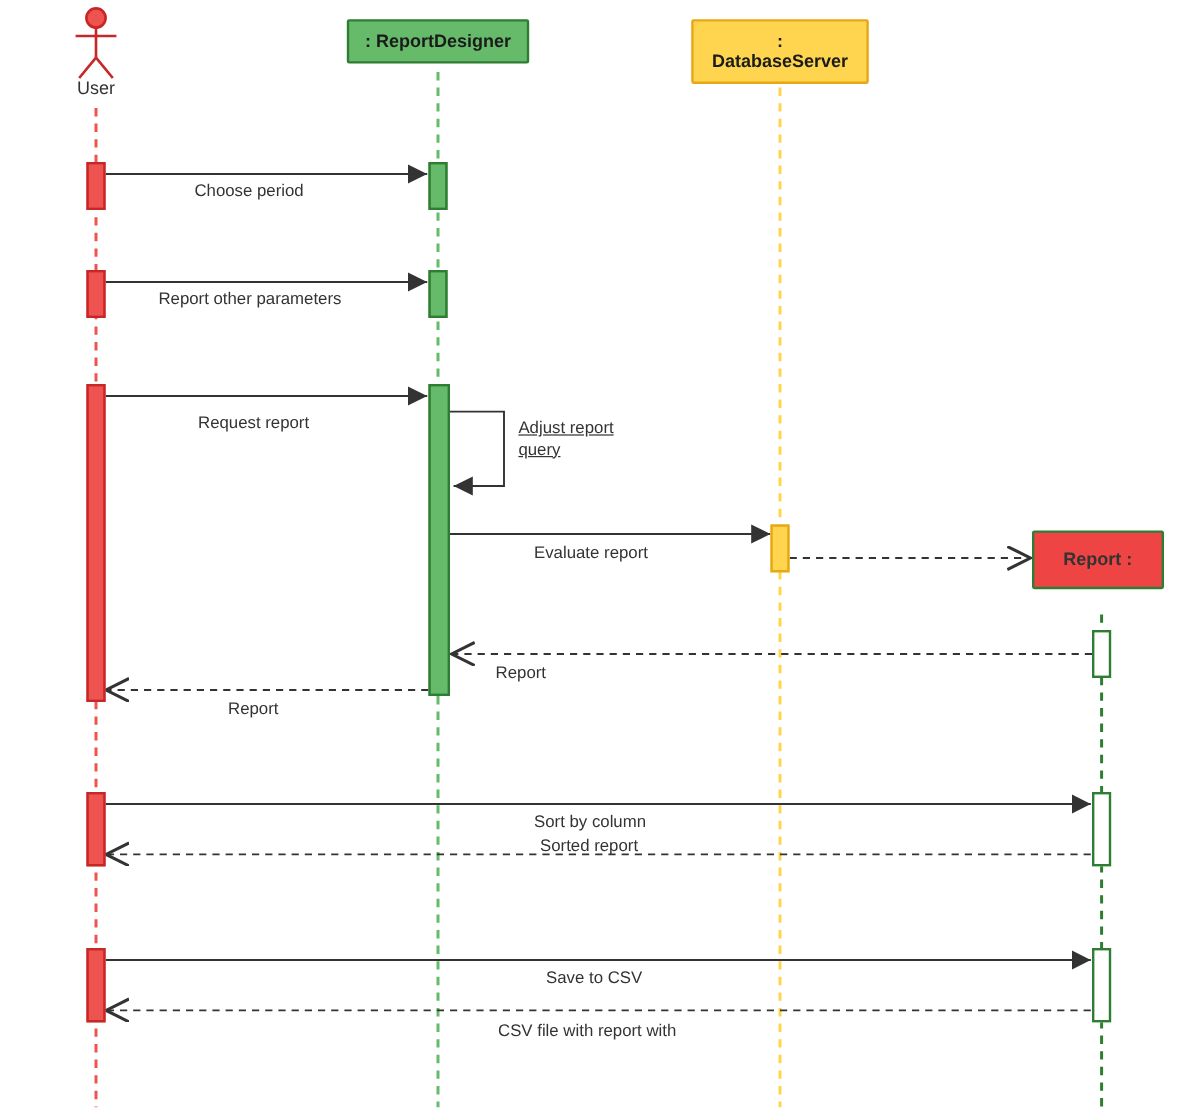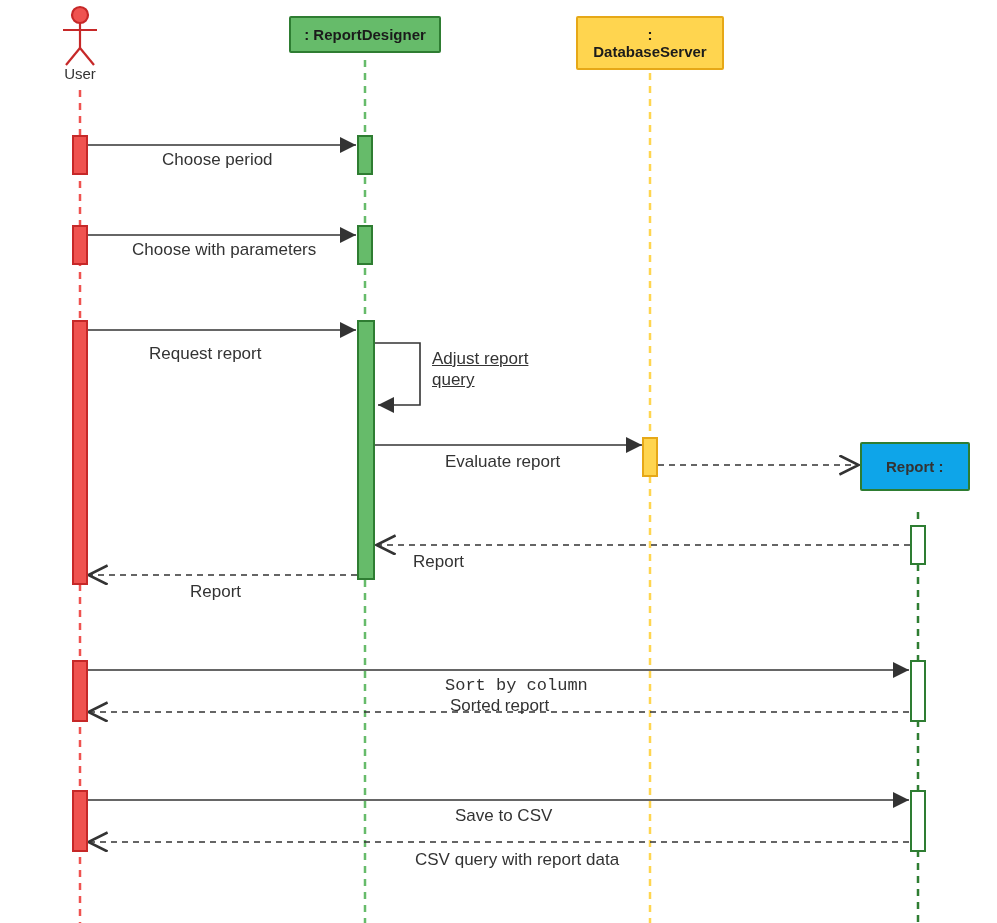--- a/index.html
+++ b/index.html
@@ -26,38 +26,38 @@
     font-size: 15px;
     box-sizing: border-box;
     text-align: center;
     border-radius: 2px;
   }
   .rd-box { background: #66bb6a; border-color: #2e7d32; color: #1b1b1b; }
   .db-box { background: #ffd54f; border-color: #e6a817; color: #1b1b1b; }
   .report-box {
     position: absolute;
     border: 2px solid #2e7d32;
-    background: #0ea5e9;
+    background: #ef4444;
     font-weight: 600;
     font-size: 15px;
     box-sizing: border-box;
     padding: 14px 24px;
     border-radius: 2px;
   }
 
   .actor-label {
     position: absolute;
     font-size: 15px;
     text-align: center;
     transform: translateX(-50%);
   }
 
   .msg-label {
     position: absolute;
-    font-size: 17px;
+    font-size: 14px;
     white-space: nowrap;
   }
   .msg-multi { white-space: normal; width: 110px; line-height: 1.25; }
 
   .activation {
     position: absolute;
     box-sizing: border-box;
     border: 2px solid;
   }
   .act-red   { background: #ef5350; border-color: #c62828; }
@@ -136,29 +136,29 @@
   <div class="activation act-green" style="left:357px; top:225px; width:16px; height:40px;"></div>
   <div class="activation act-green" style="left:357px; top:320px; width:18px; height:260px;"></div>
 
   <div class="activation act-gold" style="left:642px; top:437px; width:16px; height:40px;"></div>
 
   <div class="activation act-white-green" style="left:910px; top:525px; width:16px; height:40px;"></div>
   <div class="activation act-white-green" style="left:910px; top:660px; width:16px; height:62px;"></div>
   <div class="activation act-white-green" style="left:910px; top:790px; width:16px; height:62px;"></div>
 
   <div class="msg-label" style="left:162px; top:150px;">Choose period</div>
-  <div class="msg-label" style="left:132px; top:240px;">Choose with parameters</div>
-  <div class="msg-label" style="left:149px; top:344px;">Request report</div>
+  <div class="msg-label" style="left:132px; top:240px;">Report other parameters</div>
+  <div class="msg-label" style="left:165px; top:344px;">Request report</div>
 
   <div class="msg-label msg-multi" style="left:432px; top:348px;text-decoration:underline;">Adjust report query</div>
 
   <div class="msg-label" style="left:445px; top:452px;">Evaluate report</div>
 
   <div class="msg-label" style="left:413px; top:552px;">Report</div>
   <div class="msg-label" style="left:190px; top:582px;">Report</div>
 
-  <div class="msg-label" style="left:445px; top:676px;font-family:Liberation Mono, monospace;">Sort by column</div>
+  <div class="msg-label" style="left:445px; top:676px;">Sort by column</div>
   <div class="msg-label" style="left:450px; top:696px;">Sorted report</div>
 
   <div class="msg-label" style="left:455px; top:806px;">Save to CSV</div>
-  <div class="msg-label" style="left:415px; top:850px;">CSV query with report data</div>
+  <div class="msg-label" style="left:415px; top:850px;">CSV file with report with</div>
 
 </div>
 
 </body></html>

